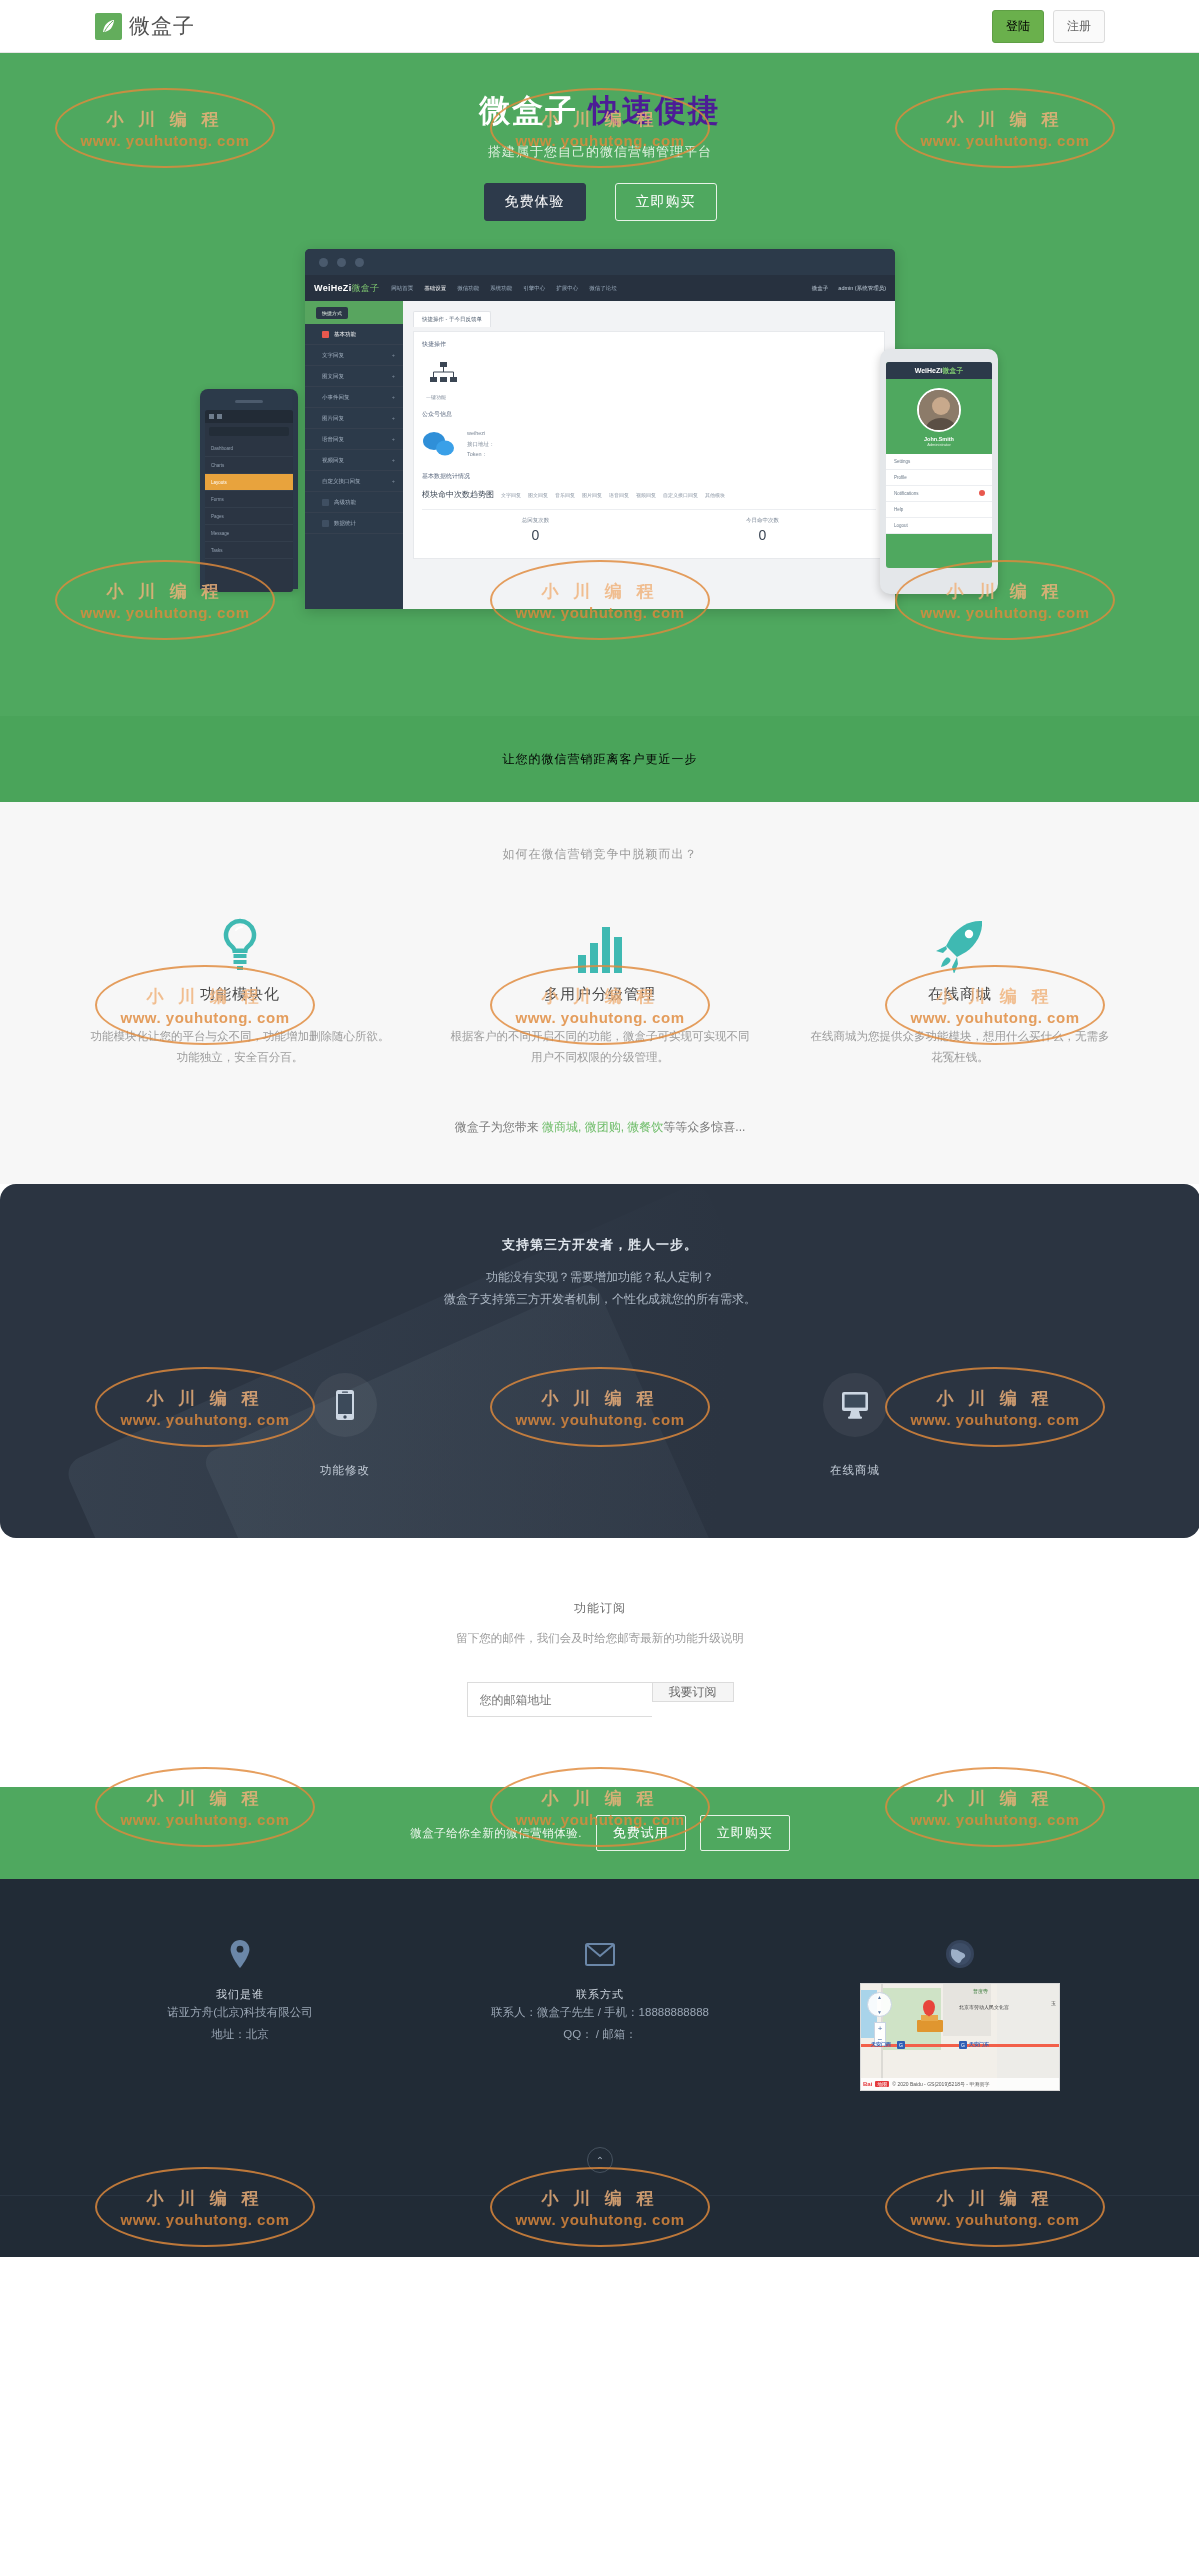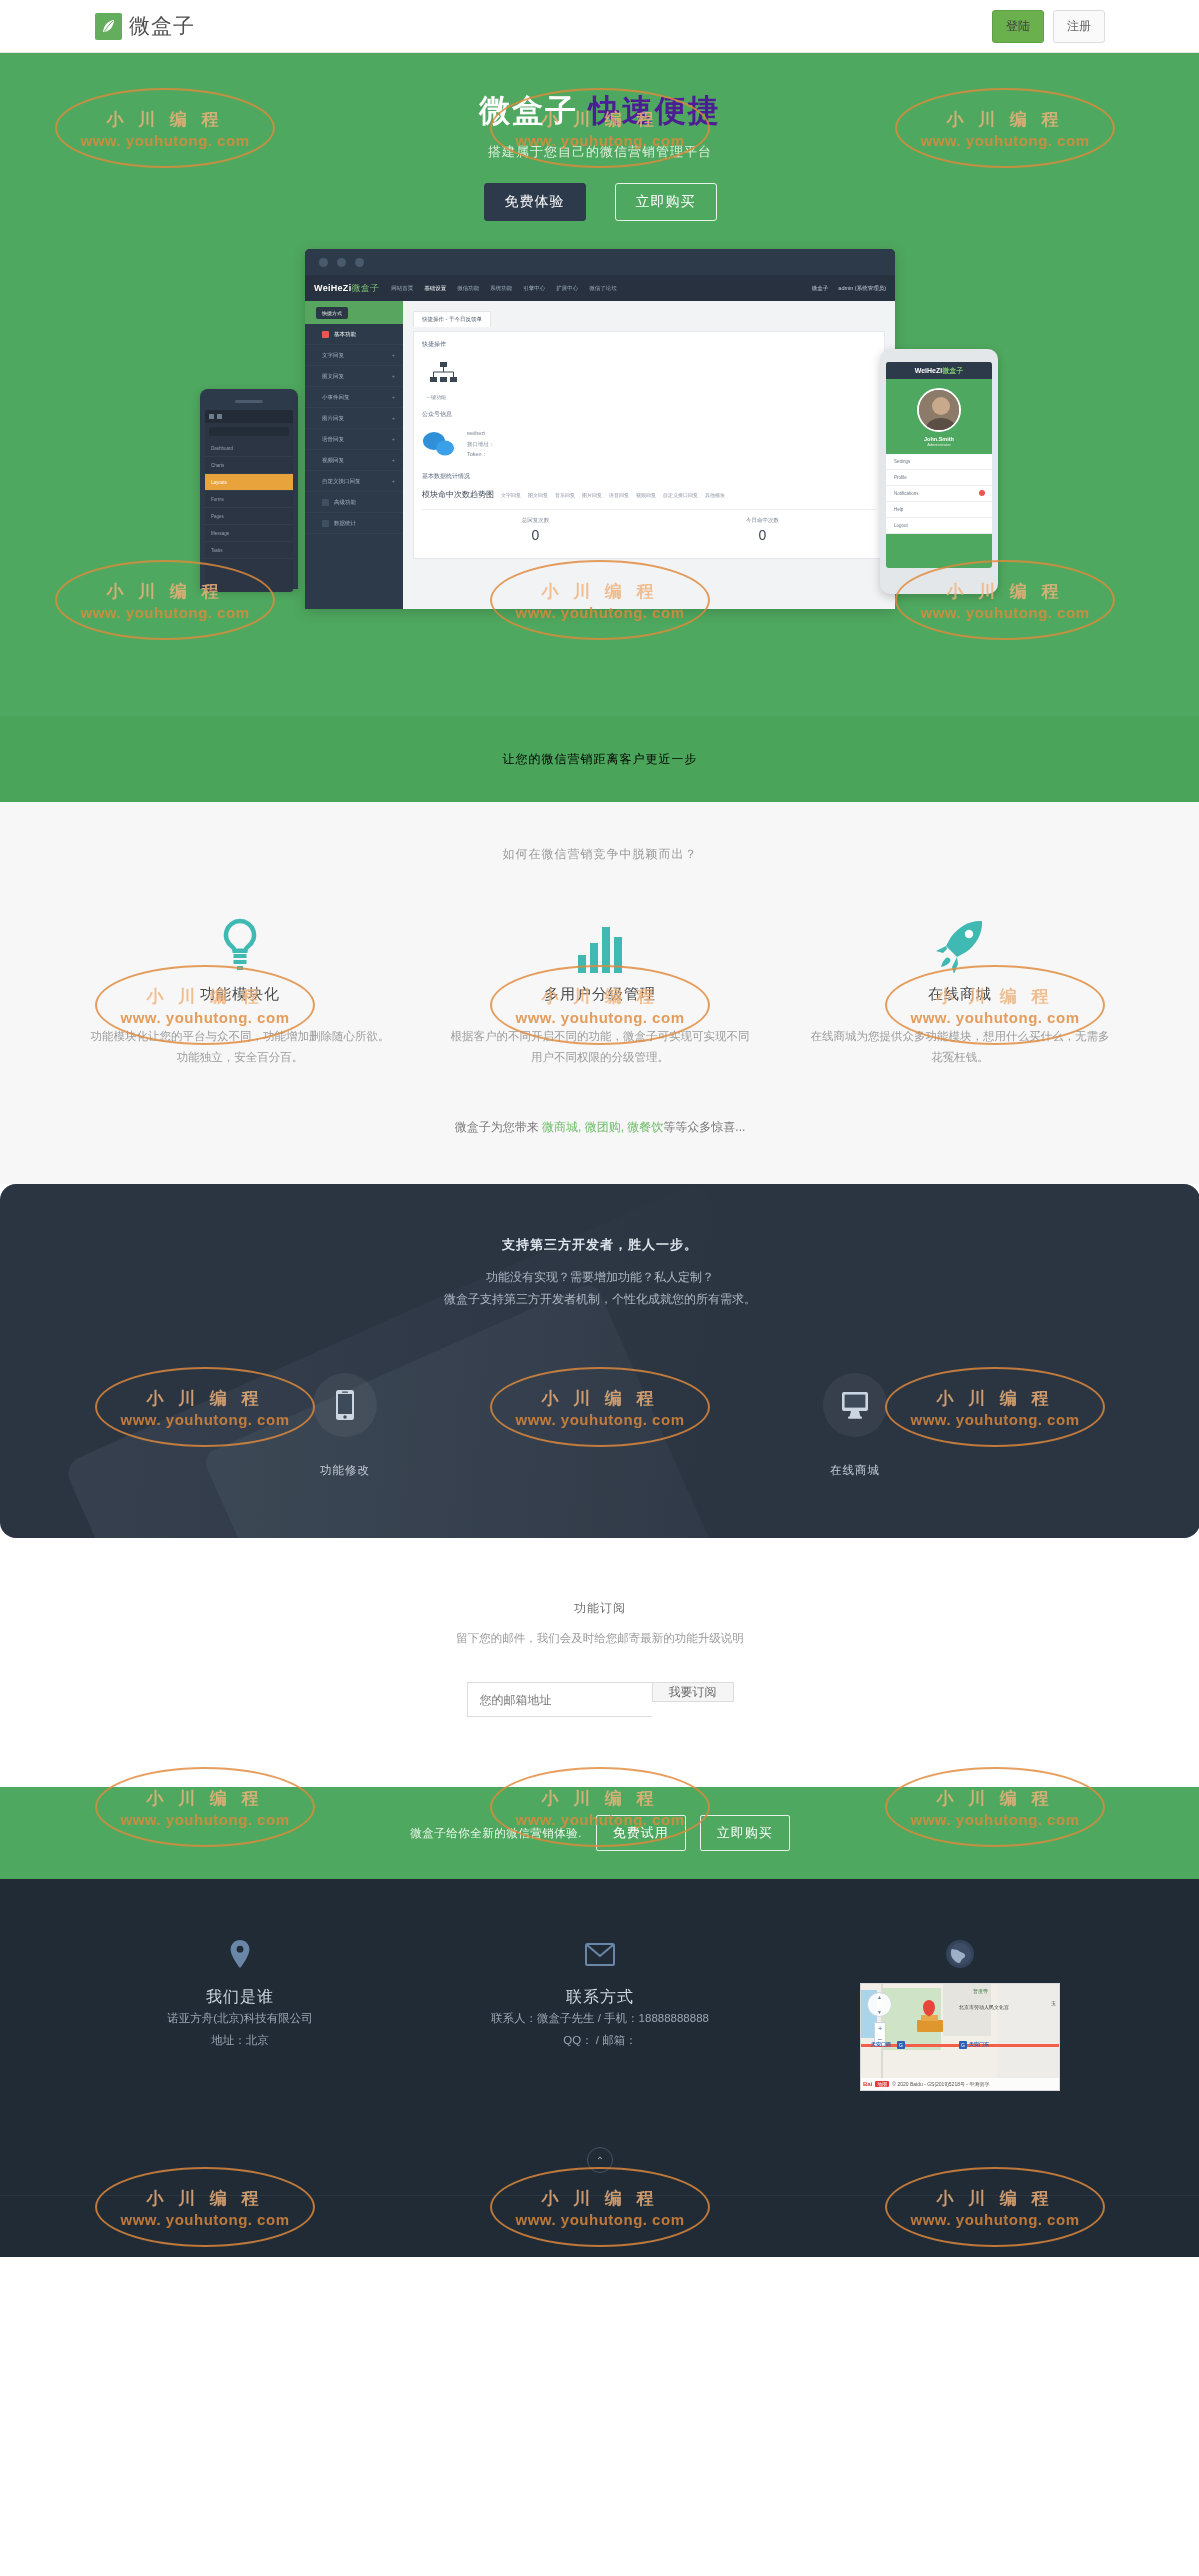--- a/index.html
+++ b/index.html
@@ -19,21 +19,21 @@
   }
   .brand { display: flex; align-items: center; gap: 7px; }
   .brand-mark {
     width: 27px; height: 27px; background: #63ad5c; border-radius: 2px;
     display: flex; align-items: center; justify-content: center;
   }
   .brand-mark svg { display: block; }
   .brand-text { font-size: 21px; color: #4e4e4e; letter-spacing: 1px; }
   .header-actions { margin-left: auto; display: flex; gap: 9px; }
   .btn-login {
-    background: #6ab04c; color: #404040; border: 1px solid #5f9f45;
+    background: #6ab04c; color: #000000; border: 1px solid #5f9f45;
     font-size: 12px; padding: 7px 13px; border-radius: 3px; cursor: pointer;
   }
   .btn-register {
     background: #fafafa; color: #666; border: 1px solid #dcdcdc;
     font-size: 12px; padding: 7px 13px; border-radius: 3px; cursor: pointer;
   }
 
   
   .hero {
     background: #4fa85f; position: relative; padding-top: 38px;
@@ -205,21 +205,21 @@
   .cta-btn {
     border: 1px solid #e6f3e6; color: #fff; background: transparent;
     font-size: 13px; padding: 8px 16px; border-radius: 2px; cursor: pointer; letter-spacing: 1px;
   }
 
   
   .footer { background: #212b36; padding: 58px 0 0; position: relative; }
   .foot-grid { display: flex; padding: 0 60px; }
   .foot-col { flex: 1; text-align: center; padding: 0 20px; }
   .foot-icon { height: 34px; display: flex; align-items: center; justify-content: center; }
-  .foot-title { font-size: 16px; color: #cfd7e0; margin-top: 16px; letter-spacing: 1px; }
+  .foot-title { font-size: 11px; color: #cfd7e0; margin-top: 16px; letter-spacing: 1px; }
   .foot-lines { }
   .foot-lines div { font-size: 11.5px; color: #9aa6b4; line-height: 1.9; }
   .map {
     width: 200px; height: 108px; margin: 12px auto 0; position: relative;
     background: #f2efe9; border: 1px solid #d9d9d9; overflow: hidden;
   }
   .map-green { position: absolute; left: 22px; top: 4px; width: 58px; height: 62px; background: #cfe3c6; }
   .map-water { position: absolute; left: 0; top: 6px; width: 16px; height: 48px; background: #a9d4ea; }
   .map-grey { position: absolute; left: 82px; top: 0; width: 48px; height: 52px; background: #e6e4df; }
   .map-grey2 { position: absolute; left: 136px; top: 0; width: 64px; height: 108px; background: #edece8; }

